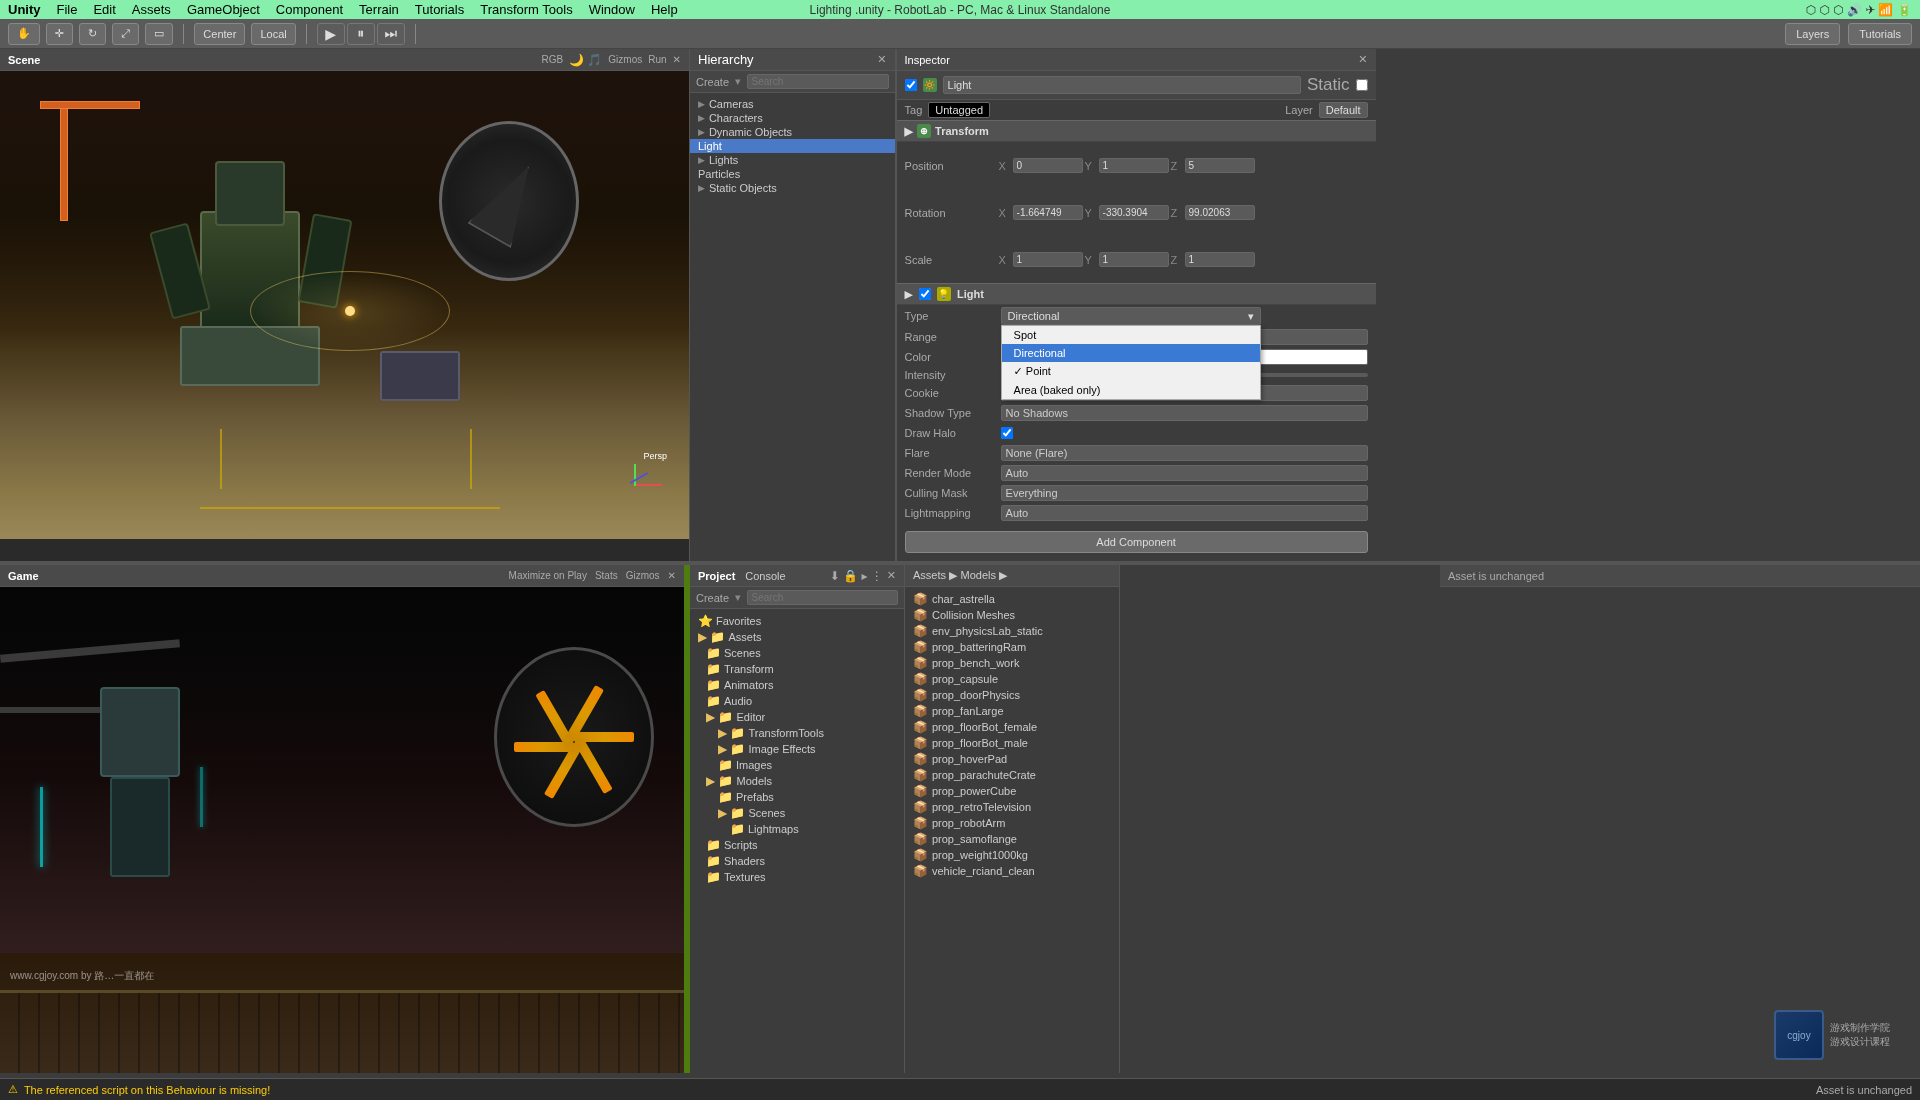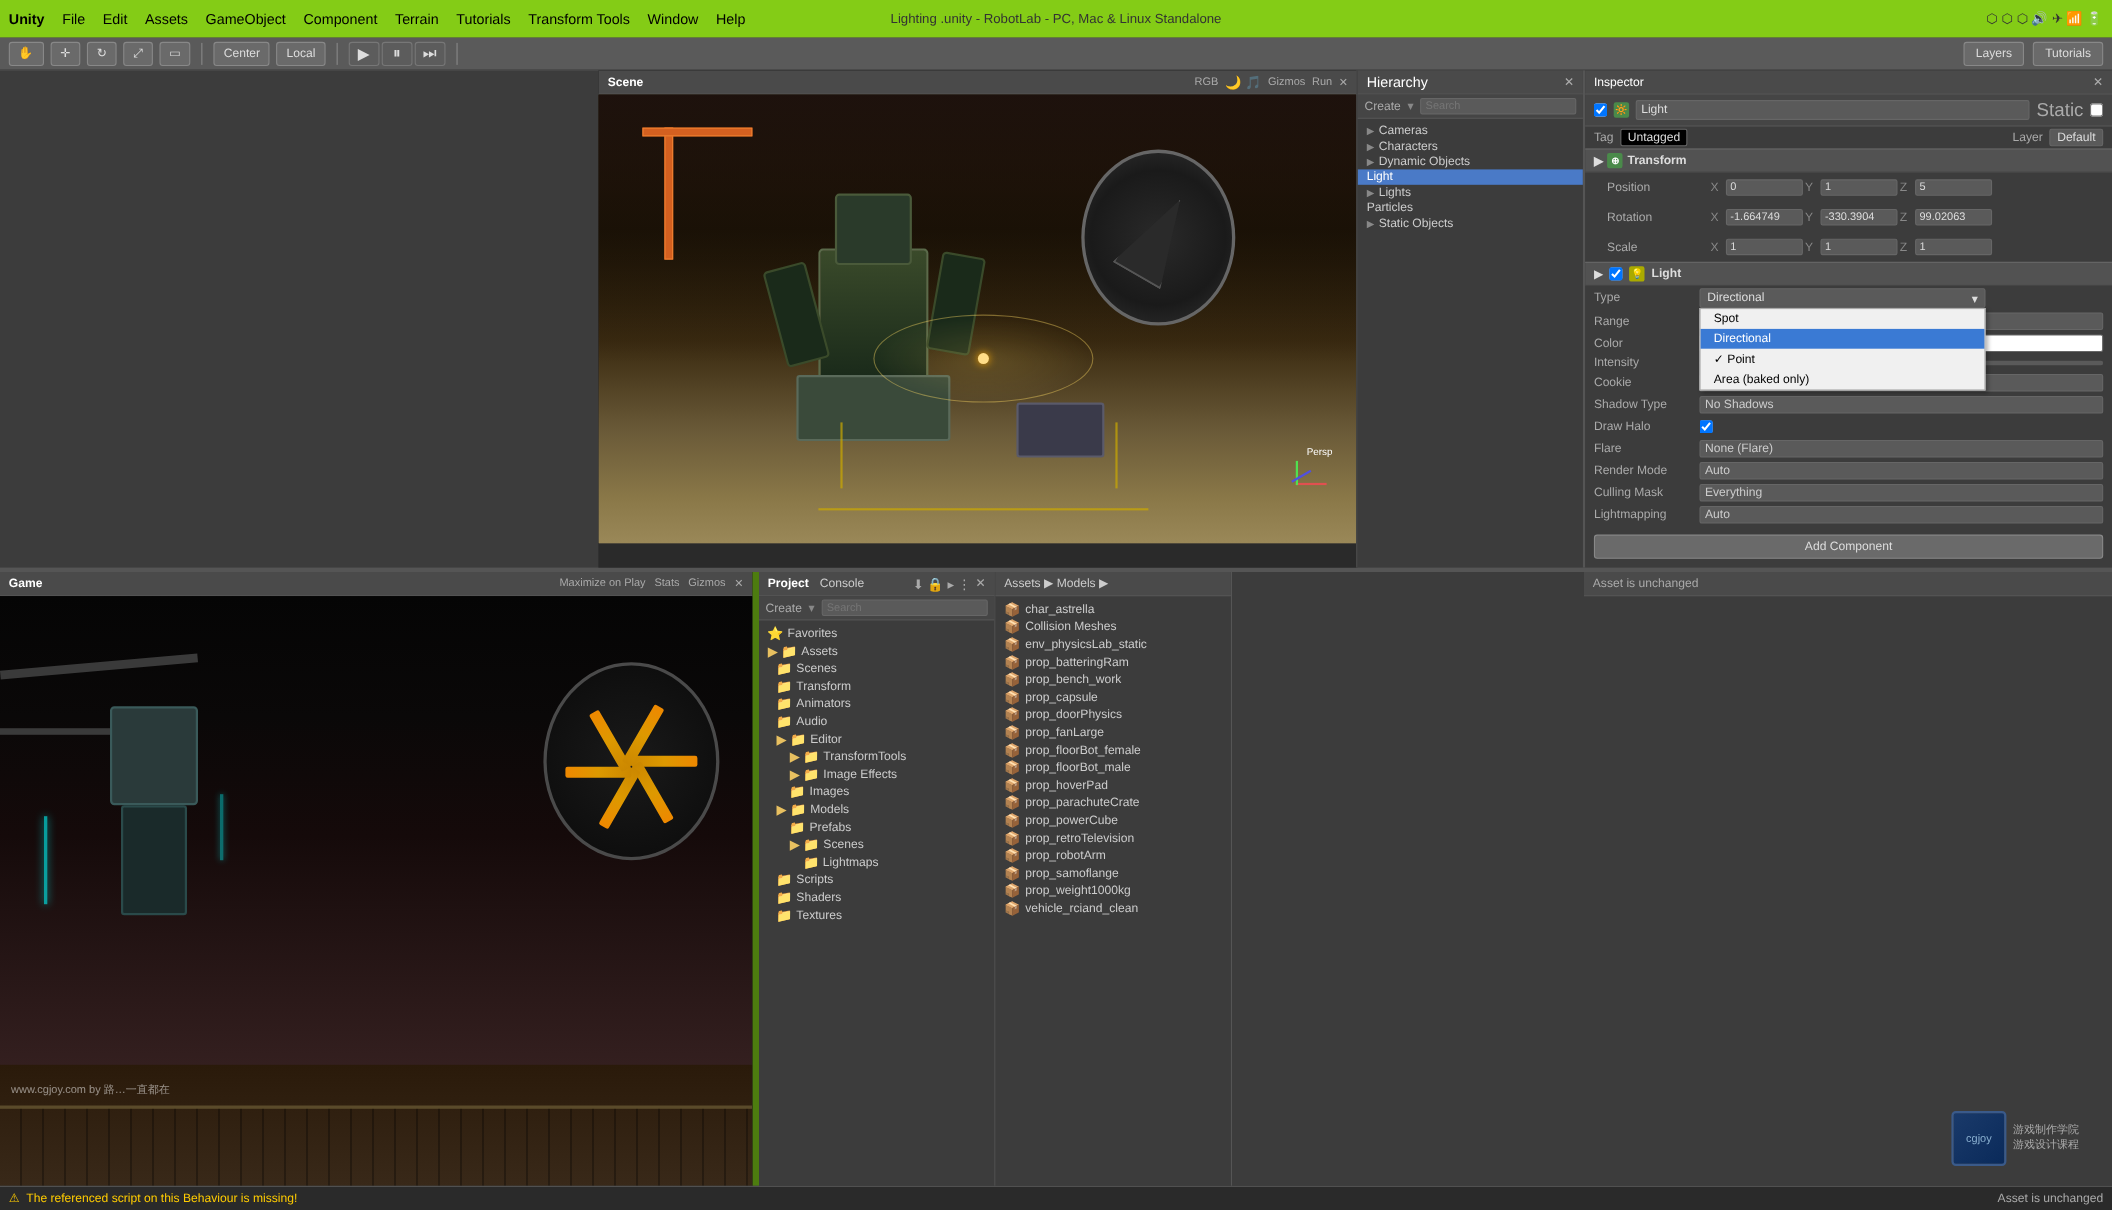--- a/index.html
+++ b/index.html
@@ -8,22 +8,22 @@
       height: 1100px;
       background: #3c3c3c;
       font-family: -apple-system, 'Helvetica Neue', Arial, sans-serif;
       font-size: 11px;
       color: #ddd;
       overflow: hidden;
     }
 
     
     #menu-bar {
-      height: 34px;
-      background: #84cc16;
+      height: 19px;
+      background: #86efac;
       display: flex;
       align-items: center;
       padding: 0 8px;
       gap: 16px;
       position: relative;
       z-index: 100;
     }
     #menu-bar .app-name {
       font-weight: bold;
       font-size: 13px;
@@ -220,24 +220,23 @@
       font-weight: bold;
       border-top: 1px solid #666;
       border-bottom: 1px solid #444;
       display: flex;
       align-items: center;
       gap: 4px;
     }
     .xyz-row {
       display: flex;
       align-items: center;
-      padding: 6px 8px;
+      padding: 16px 8px;
       gap: 4px;
       font-size: 11px;
-      margin-left: 12px;
     }
     .xyz-label { color: #aaa; width: 90px; flex-shrink: 0; }
     .coord-group { display: flex; align-items: center; gap: 2px; flex: 1; }
     .coord-letter { color: #888; width: 12px; }
     .coord-input {
       background: #5a5a5a;
       border: 1px solid #666;
       border-radius: 2px;
       color: #ddd;
       padding: 1px 3px;
@@ -553,21 +552,21 @@
   <div class="toolbar-separator"></div>
 
   <div style="margin-left:auto; display:flex; gap:8px; align-items:center;">
     <button class="layers-btn">Layers</button>
     <button class="layers-btn">Tutorials</button>
   </div>
 </div>
 
 <div id="main-layout" style="display:flex; flex-direction:column; height: calc(1100px - 54px - 22px);">
 
-  <div style="display:flex; flex: 0 0 430px; justify-content: flex-end;">
+  <div style="display:flex; flex: 0 0 430px;">
 
     <div id="scene-panel" style="flex: 0 0 690px; display:flex; flex-direction:column; border-right:1px solid #555;">
       <div id="scene-tab-bar">
         <span class="tab-label active">Scene</span>
         <div style="margin-left:auto; display:flex; gap:6px; align-items:center;">
           <span style="font-size:10px; color:#aaa;">RGB</span>
           <span style="font-size:12px; color:#aaa;">🌙 🎵</span>
           <span style="font-size:10px; color:#aaa;">Gizmos</span>
           <span style="font-size:10px; color:#aaa;">Run</span>
           <span style="font-size:10px; color:#aaa;">✕</span>

